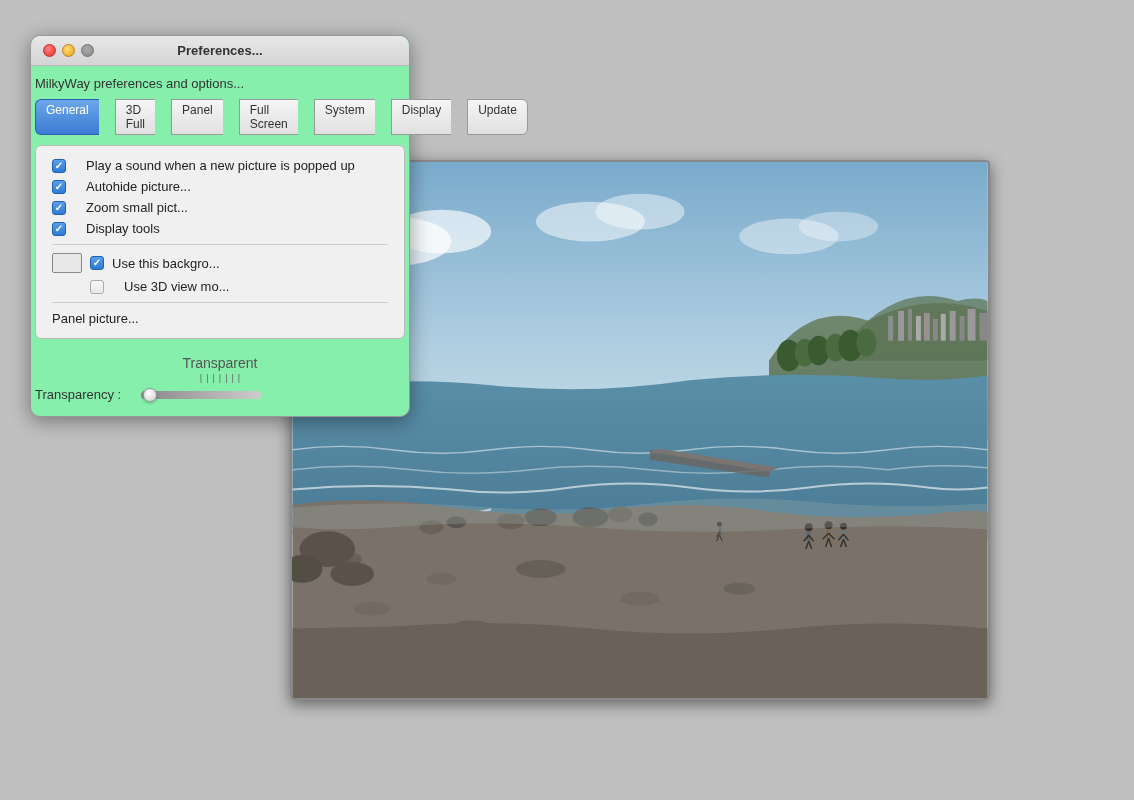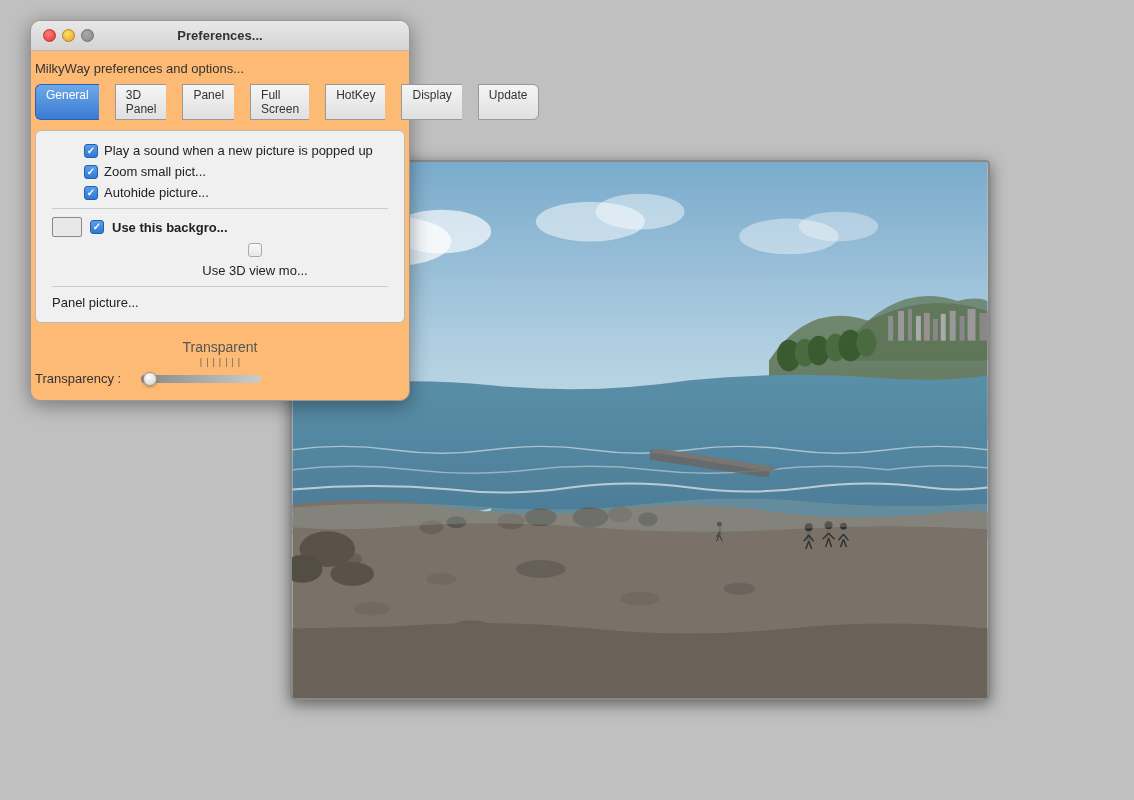--- a/index.html
+++ b/index.html
@@ -9,24 +9,24 @@
       font-family: -apple-system, "Lucida Grande", sans-serif;
       font-size: 13px;
       width: 1134px;
       height: 800px;
       overflow: hidden;
       position: relative;
     }
 
     .window {
       position: absolute;
-      top: 20px;
+      top: 35px;
       left: 30px;
       width: 380px;
-      background: #fdba74;
+      background: #86efac;
       border-radius: 10px;
       box-shadow: 0 4px 20px rgba(0,0,0,0.4), 0 1px 0 rgba(255,255,255,0.8) inset;
       border: 1px solid #999;
       z-index: 10;
     }
 
     .title-bar {
       background: linear-gradient(to bottom, #e8e8e8, #d4d4d4);
       border-radius: 10px 10px 0 0;
       padding: 8px 12px;
@@ -103,22 +103,21 @@
       border: 1px solid #bbb;
       border-radius: 6px;
       padding: 12px 16px;
       margin-bottom: 10px;
     }
 
     .checkbox-row {
       display: flex;
       align-items: center;
       margin-bottom: 6px;
-      gap: 6px;
-      margin-left: 32px;
+      gap: 20px;
     }
 
     .checkbox-row:last-child { margin-bottom: 0; }
 
     .cb {
       width: 14px;
       height: 14px;
       border: 1px solid #888;
       border-radius: 3px;
       background: linear-gradient(to bottom, #fff, #eee);
@@ -149,21 +148,20 @@
     .label-text {
       font-size: 13px;
       color: #222;
     }
 
     .bg-swatch-row {
       display: flex;
       align-items: center;
       margin-bottom: 6px;
       gap: 8px;
-      font-weight: bold;
     }
 
     .swatch {
       width: 30px;
       height: 20px;
       border: 1px solid #888;
       border-radius: 2px;
     }
 
     .swatch.light { background: #e8e8e8; }
@@ -267,51 +265,55 @@
       <div class="traffic-light zoom"></div>
     </div>
     <span class="title-text">Preferences...</span>
   </div>
 
   <div class="window-body">
     <div class="subtitle">MilkyWay preferences and options...</div>
 
     <div class="tabs">
       <div class="tab active">General</div>
-      <div class="tab">3D Panel</div>
+      <div class="tab">3D Full</div>
       <div class="tab">Panel</div>
       <div class="tab">Full Screen</div>
-      <div class="tab">HotKey</div>
+      <div class="tab">System</div>
       <div class="tab">Display</div>
       <div class="tab">Update</div>
     </div>
 
     <div class="panel">
 
       <div class="checkbox-row">
         <div class="cb checked"></div>
         <span class="label-text">Play a sound when a new picture is popped up</span>
       </div>
       <div class="checkbox-row">
         <div class="cb checked"></div>
-        <span class="label-text">Zoom small pict...</span>
+        <span class="label-text">Autohide picture...</span>
       </div>
       <div class="checkbox-row">
         <div class="cb checked"></div>
-        <span class="label-text">Autohide picture...</span>
+        <span class="label-text">Zoom small pict...</span>
+      </div>
+      <div class="checkbox-row">
+        <div class="cb checked"></div>
+        <span class="label-text">Display tools</span>
       </div>
 
       <div class="separator"></div>
 
       <div class="bg-swatch-row">
         <div class="swatch light"></div>
         <div class="cb checked"></div>
         <span class="label-text">Use this backgro...</span>
       </div>
-      <div class="checkbox-row" style="padding-left: 38px; flex-direction: column;">
+      <div class="checkbox-row" style="padding-left: 38px;">
         <div class="cb unchecked"></div>
         <span class="label-text">Use 3D view mo...</span>
       </div>
 
       <div class="separator"></div>
 
       <div class="align-row">
         <span class="label-text">Panel picture...</span>
       </div>
     </div>

